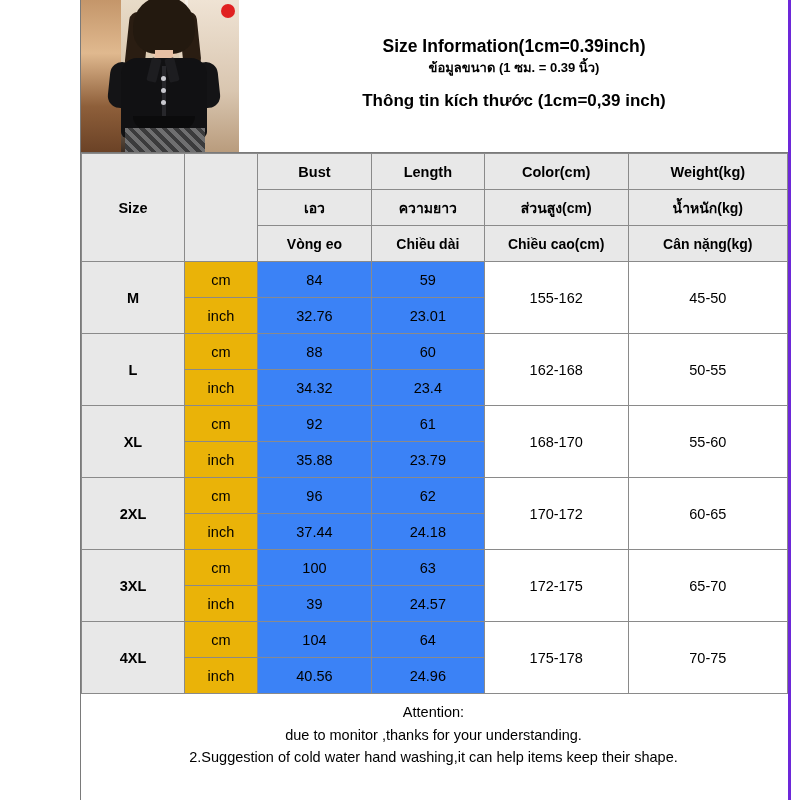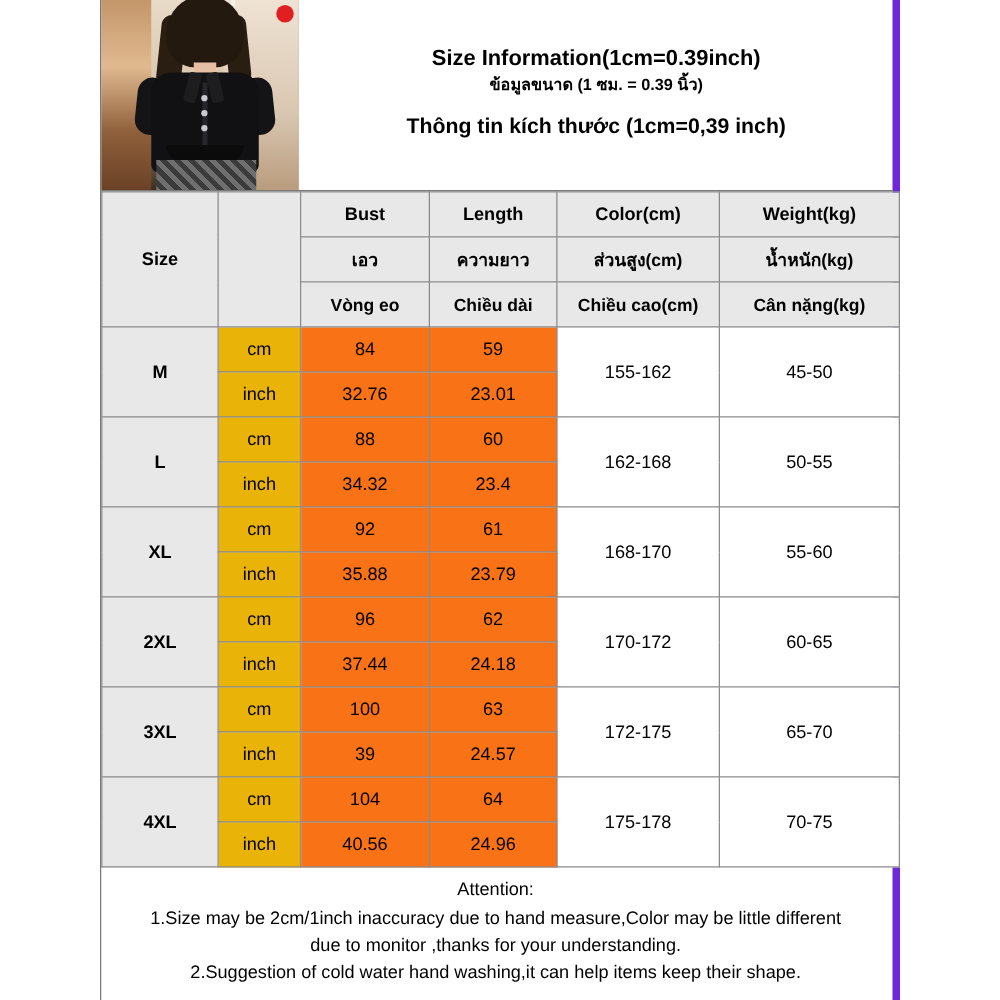--- a/index.html
+++ b/index.html
@@ -12,25 +12,25 @@
     height: 800px;
     font-family: "Liberation Sans", sans-serif;
     color: #000;
     position: relative;
     overflow: hidden;
   }
   .page {
     position: absolute;
     left: 80px;
     top: 0px;
-    width: 640px;
+    width: 711px;
     height: 800px;
     background: #ffffff;
     border-left: 1px solid #7a7a7a;
-    border-right: 6px solid #6d28d9;
+    border-right: 3px solid #6d28d9;
     box-sizing: border-box;
   }
 
   
   .header {
     display: flex;
     height: 152px;
     border-bottom: 1px solid #7a7a7a;
   }
   .photo {
@@ -178,21 +178,21 @@
   td.bigsize {
     background: #e8e8e8;
     font-weight: bold;
     font-size: 25px;
   }
   td.unit {
     background: #eab308;
     font-weight: normal;
     font-size: 14px;
   }
-  td.val { background: #f97316; font-size: 15px; }
+  td.val { background: #3b82f6; font-size: 15px; }
   td.range { background: #ffffff; font-size: 15px; }
 
   
   .attention {
     padding: 8px 10px 0 8px;
     font-size: 14.5px;
     line-height: 1.5;
     text-align: center;
   }
   .attention .att-title { margin-bottom: 1px; }
@@ -346,18 +346,17 @@
       <tr>
         <td class="unit">inch</td>
         <td class="val">40.56</td>
         <td class="val">24.96</td>
       </tr>
     </tbody>
   </table>
 
   <div class="attention">
     <p class="att-title">Attention:</p>
-    <p>1.Size may be 2cm/1inch inaccuracy due to hand measure,Color may be little different</p>
     <p>due to monitor ,thanks for your understanding.</p>
     <p>2.Suggestion of cold water hand washing,it can help items keep their shape.</p>
   </div>
 
 </div>
 
 </body></html>

